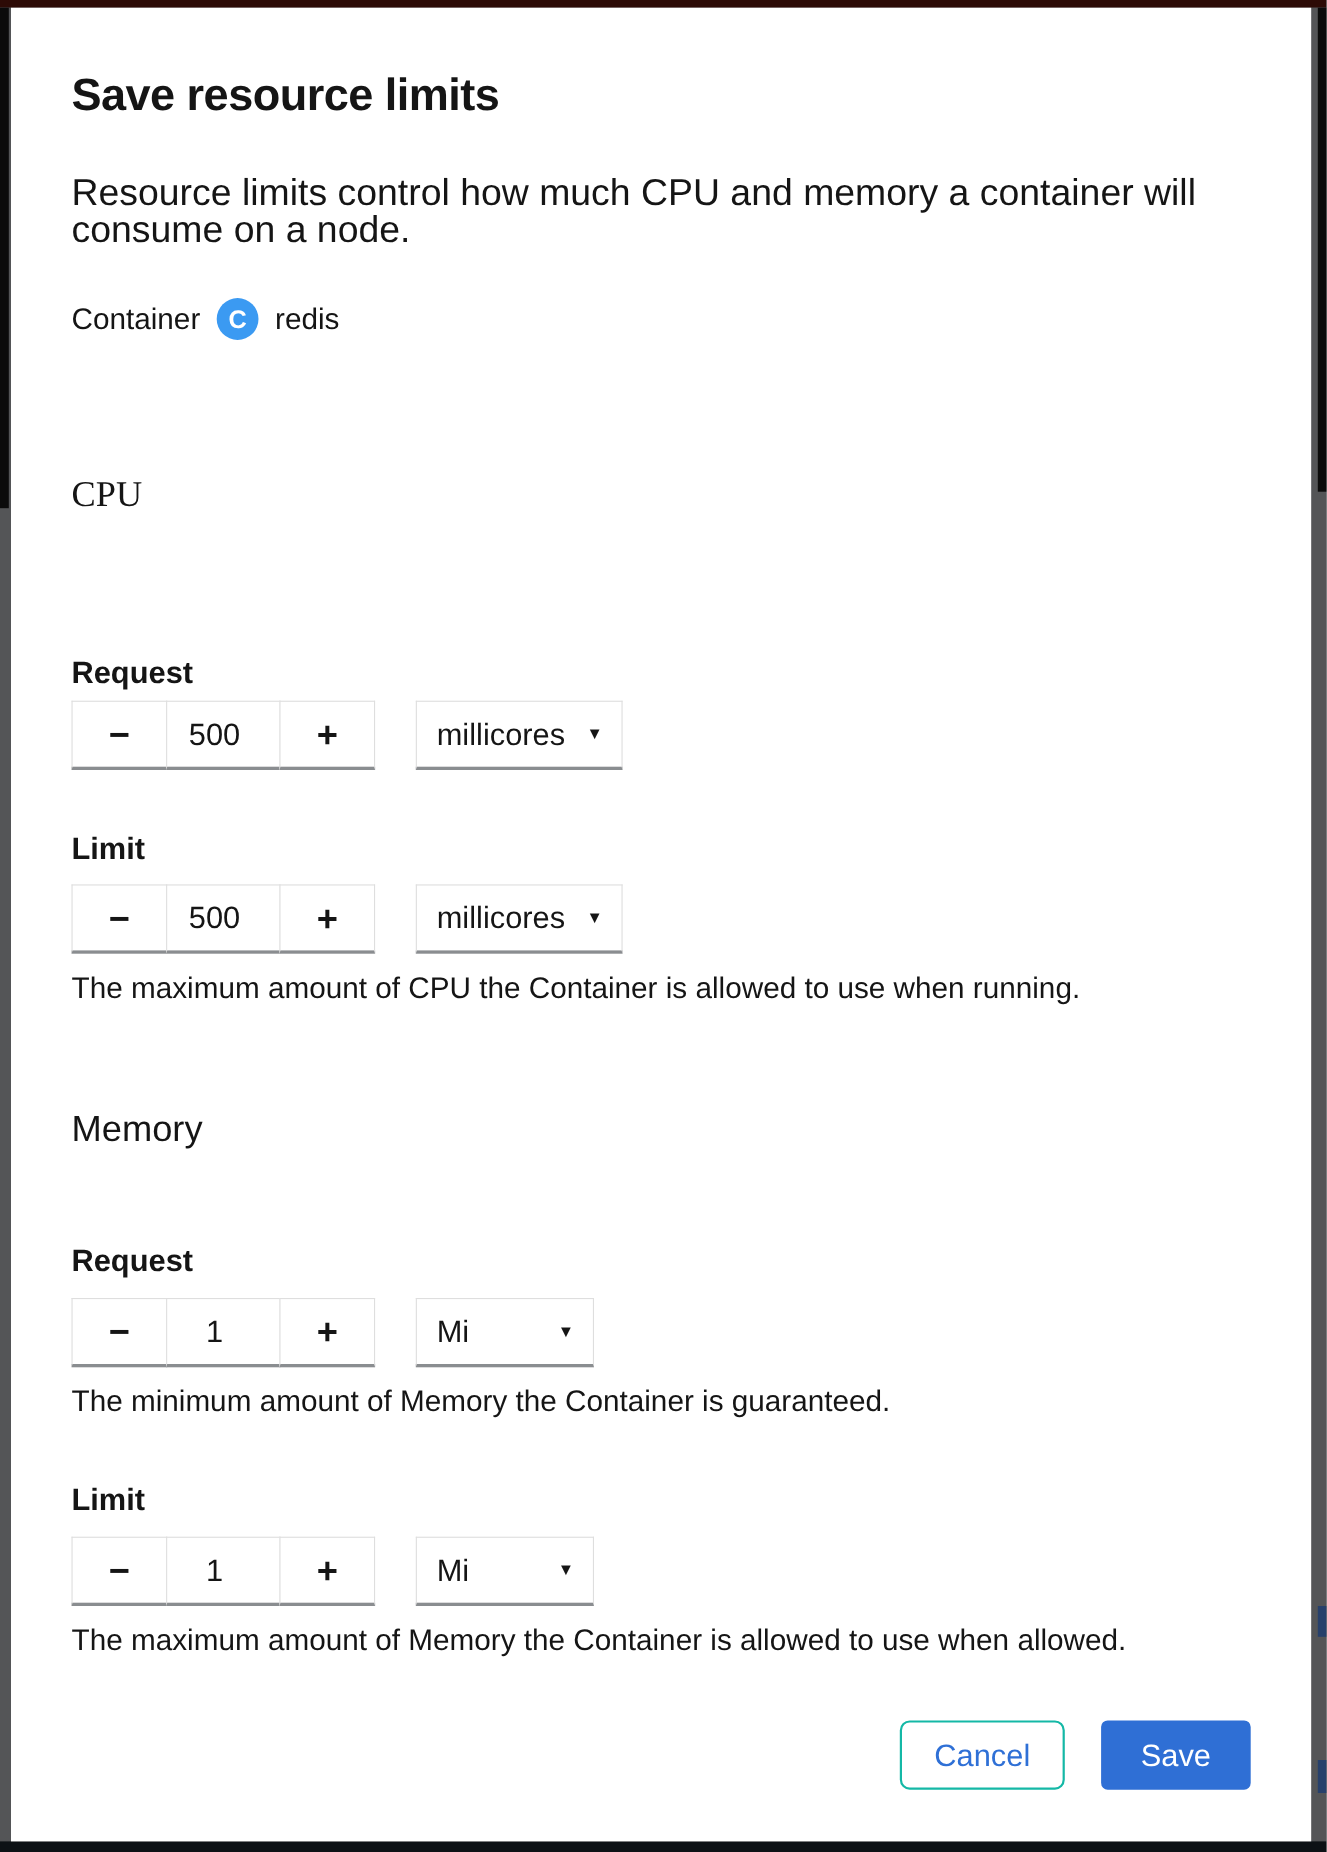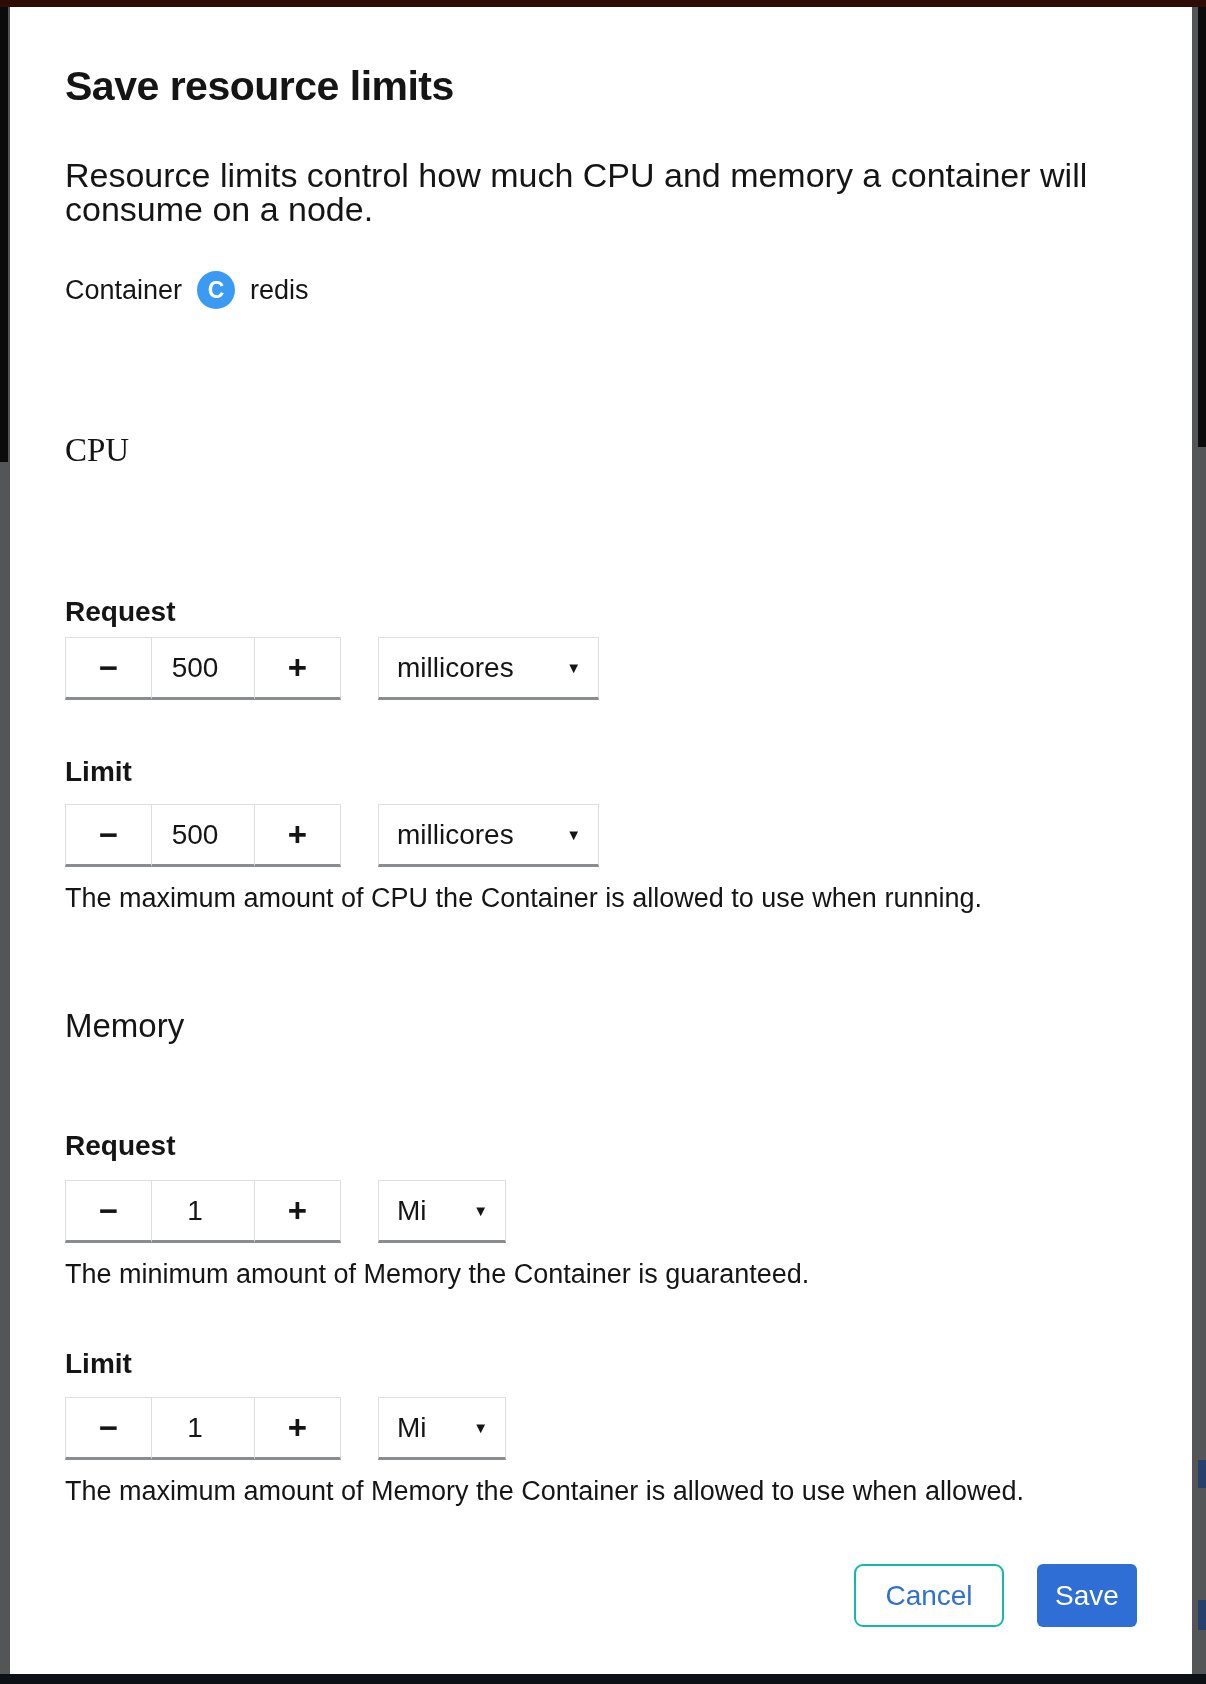--- a/index.html
+++ b/index.html
@@ -57,31 +57,31 @@
   .num-value{
     width:104px;font-size:28px;color:#151515;text-align:center;
     padding:0 22px 0 6px;outline:none;font-family:"Liberation Sans",sans-serif;
   }
   .unit-select{
     box-sizing:border-box;height:63px;margin-left:37px;
     border:1px solid #dedede;border-bottom:3px solid #8a8d90;background:#fff;
     display:flex;align-items:center;justify-content:space-between;
     padding:0 17px 0 18px;font-size:28px;cursor:pointer;
   }
-  .unit-wide{width:221px;}
-  .unit-narrow{width:128px;}
+  .unit-wide{width:188px;}
+  .unit-narrow{width:162px;}
   .caret{font-size:15px;color:#151515;line-height:1;}
   .helper{font-size:27px;line-height:33px;margin-top:15px;}
   .hlp-1,.hlp-2,.hlp-3,.hlp-4{margin-top:15px;}
   .footer{margin-top:56px;display:flex;justify-content:flex-end;gap:33px;}
   .btn{height:63px;box-sizing:border-box;font-size:28px;cursor:pointer;
        display:flex;align-items:center;justify-content:center;
        font-family:"Liberation Sans",sans-serif;}
   .btn-cancel{width:150px;background:#fff;color:#2f70d6;border:2px solid #14b8a6;border-radius:9px;}
-  .btn-save{width:100px;background:#2f6fd5;color:#fff;border:none;border-radius:6px;}
+  .btn-save{width:136px;background:#2f6fd5;color:#fff;border:none;border-radius:6px;}
 </style>
 </head>
 <body>
 
 <div class="top-bar"></div>
 <div class="left-strip"></div>
 <div class="left-strip-black"></div>
 <div class="right-strip"></div>
 <div class="right-strip-black"></div>
 <div class="right-mark" style="top:1460px;height:28px;"></div>

